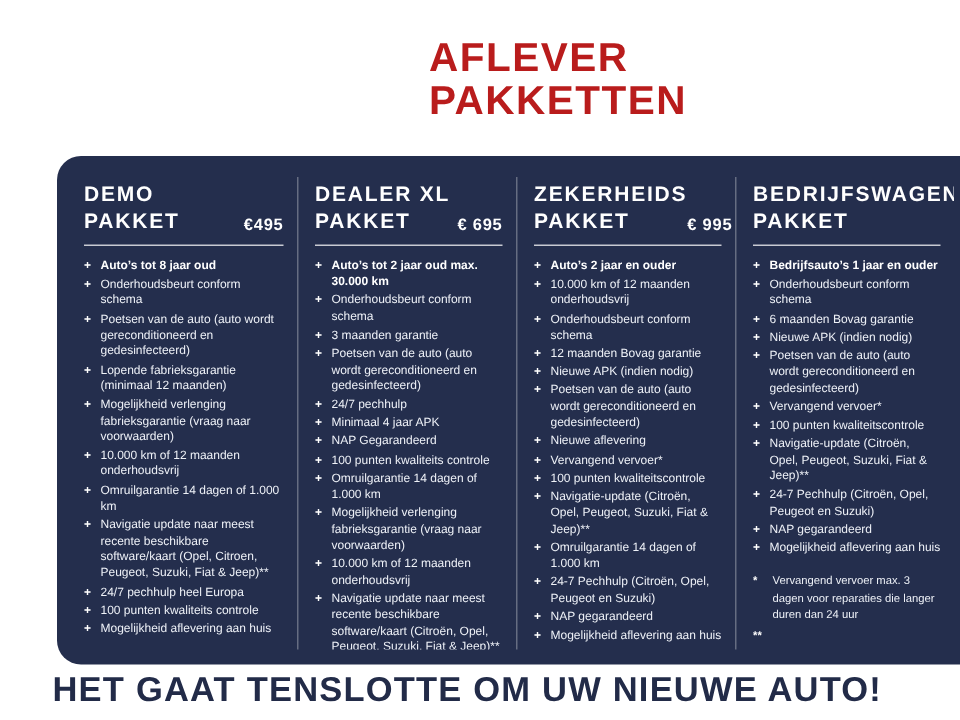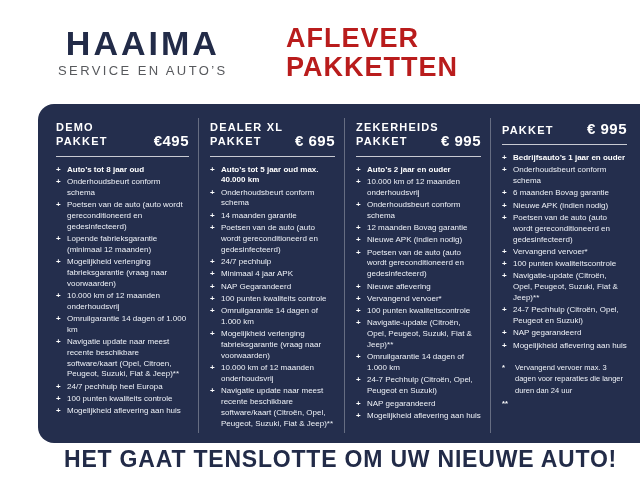--- a/index.html
+++ b/index.html
@@ -18,51 +18,47 @@
     position:absolute;left:38px;top:104px;right:0;height:339px;
     background:#242e4d;border-radius:16px 0 0 16px;
     box-sizing:border-box;padding:14px 4px 10px 14px;
   }
   .grid{display:grid;grid-template-columns:repeat(4,1fr);height:100%;}
   .package{padding:2px 9px 0 11px;box-sizing:border-box;overflow:hidden;}
   .package:first-child{padding-left:4px;}
   .package + .package{border-left:1px solid rgba(255,255,255,0.30);}
 
   .pkg-header{display:flex;justify-content:space-between;align-items:flex-end;}
-  .pkg-name{font-size:11px;font-weight:bold;color:#ffffff;letter-spacing:1.2px;line-height:1.3;}
-  .pkg-price{font-size:15px;font-weight:bold;color:#ffffff;letter-spacing:0.5px;white-space:nowrap;}
+  .pkg-name{font-size:14px;font-weight:bold;color:#ffffff;letter-spacing:1.2px;line-height:1.3;}
+  .pkg-price{font-size:11px;font-weight:bold;color:#ffffff;letter-spacing:0.5px;white-space:nowrap;}
   .pkg-rule{border-bottom:1px solid rgba(255,255,255,0.75);margin:7px 0 8px 0;}
 
   .pkg-items{list-style:none;margin:0;padding:0;}
   .pkg-items li{
     position:relative;padding-left:11px;margin-bottom:1.5px;
     font-size:8px;line-height:1.35;color:#eef1f7;
   }
   .pkg-items li.bold{font-weight:bold;color:#ffffff;}
   .pkg-items .plus{position:absolute;left:0;top:0;font-weight:bold;color:#ffffff;}
 
   .footnotes{margin-top:10px;}
   .footnote{position:relative;padding-left:13px;font-size:7.5px;line-height:1.55;color:#eef1f7;margin-bottom:2px;}
   .footnote .marker{position:absolute;left:0;top:0;font-weight:bold;color:#ffffff;}
 
   .slogan{
     position:absolute;left:35px;bottom:7px;
-    font-size:23px;font-weight:bold;color:#222b48;letter-spacing:0.8px;white-space:nowrap;margin-left:29px;
+    font-size:23px;font-weight:bold;color:#222b48;letter-spacing:0.8px;white-space:nowrap;
   }
 </style>
 </head>
 <body>
 
 <div class="page">
 
   <div class="header">
-    <div class="logo">
-      <div class="logo-name">HAAIMA</div>
-      <div class="logo-tagline">SERVICE EN AUTO’S</div>
-    </div>
     <div class="title">
       <div>AFLEVER</div>
       <div>PAKKETTEN</div>
     </div>
   </div>
 
   <div class="panel">
     <div class="grid">
         <div class="package">
           <div class="pkg-header">
@@ -90,23 +86,23 @@
         <div class="package">
           <div class="pkg-header">
             <div class="pkg-name">
               <div>DEALER XL</div>
               <div>PAKKET</div>
             </div>
             <div class="pkg-price">€ 695</div>
           </div>
           <div class="pkg-rule"></div>
           <ul class="pkg-items">
-            <li class="bold"><span class="plus">+</span><span>Auto’s tot 5 jaar oud max. 40.000 km</span></li>
+            <li class="bold"><span class="plus">+</span><span>Auto’s tot 2 jaar oud max. 30.000 km</span></li>
             <li><span class="plus">+</span><span>Onderhoudsbeurt conform schema</span></li>
-            <li><span class="plus">+</span><span>14 maanden garantie</span></li>
+            <li><span class="plus">+</span><span>3 maanden garantie</span></li>
             <li><span class="plus">+</span><span>Poetsen van de auto (auto wordt gereconditioneerd en gedesinfecteerd)</span></li>
             <li><span class="plus">+</span><span>24/7 pechhulp</span></li>
             <li><span class="plus">+</span><span>Minimaal 4 jaar APK</span></li>
             <li><span class="plus">+</span><span>NAP Gegarandeerd</span></li>
             <li><span class="plus">+</span><span>100 punten kwaliteits controle</span></li>
             <li><span class="plus">+</span><span>Omruilgarantie 14 dagen of 1.000 km</span></li>
             <li><span class="plus">+</span><span>Mogelijkheid verlenging fabrieksgarantie (vraag naar voorwaarden)</span></li>
             <li><span class="plus">+</span><span>10.000 km of 12 maanden onderhoudsvrij</span></li>
             <li><span class="plus">+</span><span>Navigatie update naar meest recente beschikbare software/kaart (Citroën, Opel, Peugeot, Suzuki, Fiat &amp; Jeep)**</span></li>
             <li><span class="plus">+</span><span>Mogelijkheid aflevering aan huis</span></li>
@@ -134,20 +130,21 @@
             <li><span class="plus">+</span><span>Navigatie-update (Citroën, Opel, Peugeot, Suzuki, Fiat &amp; Jeep)**</span></li>
             <li><span class="plus">+</span><span>Omruilgarantie 14 dagen of 1.000 km</span></li>
             <li><span class="plus">+</span><span>24-7 Pechhulp (Citroën, Opel, Peugeot en Suzuki)</span></li>
             <li><span class="plus">+</span><span>NAP gegarandeerd</span></li>
             <li><span class="plus">+</span><span>Mogelijkheid aflevering aan huis</span></li>
           </ul>
         </div>
         <div class="package">
           <div class="pkg-header">
             <div class="pkg-name">
+              <div>BEDRIJFSWAGEN</div>
               <div>PAKKET</div>
             </div>
             <div class="pkg-price">€ 995</div>
           </div>
           <div class="pkg-rule"></div>
           <ul class="pkg-items">
             <li class="bold"><span class="plus">+</span><span>Bedrijfsauto’s 1 jaar en ouder</span></li>
             <li><span class="plus">+</span><span>Onderhoudsbeurt conform schema</span></li>
             <li><span class="plus">+</span><span>6 maanden Bovag garantie</span></li>
             <li><span class="plus">+</span><span>Nieuwe APK (indien nodig)</span></li>

